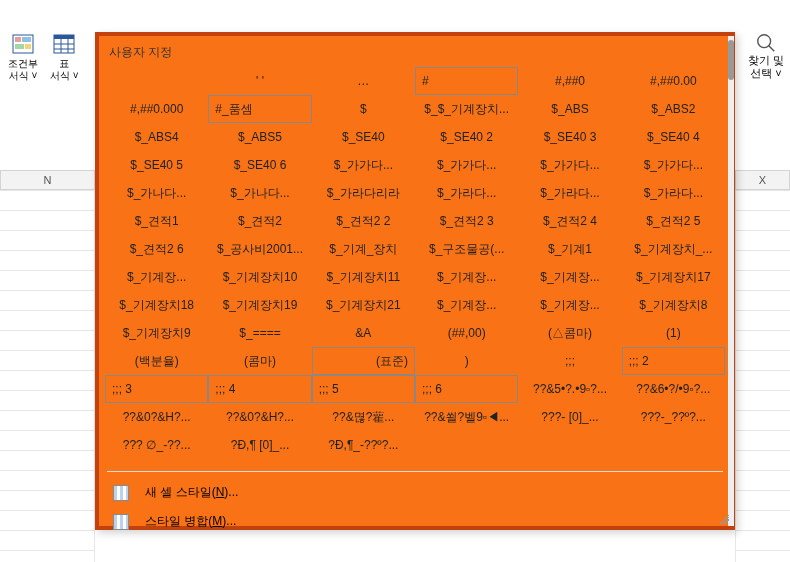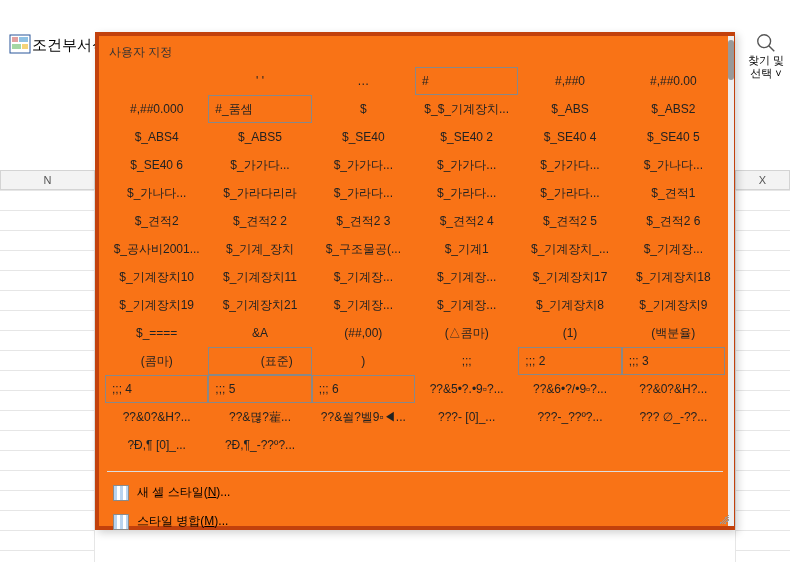--- a/index.html
+++ b/index.html
@@ -13,25 +13,25 @@
     overflow: hidden;
   }
   .ribbon-left {
     position: absolute;
     left: 4px; top: 30px;
     display: flex;
     gap: 4px;
   }
   .ribbon-btn {
     display: flex;
-    flex-direction: row;
+    flex-direction: column;
     align-items: center;
     padding: 2px 4px;
     cursor: pointer;
-    font-size: 15px;
+    font-size: 10px;
     line-height: 1.2;
     text-align: center;
   }
   .ribbon-btn svg { margin-bottom: 2px; }
   .ribbon-right {
     position: absolute;
     right: 6px; top: 32px;
     display: flex;
     flex-direction: column;
     align-items: center;
@@ -73,34 +73,34 @@
     position: relative;
   }
   .cell.boxed {
     border: 1px solid #888;
     justify-content: flex-start;
     padding-left: 6px;
   }
   .cell.boxed-right {
     border: 1px solid #888;
     justify-content: flex-end;
-    padding-right: 18px;
+    padding-right: 6px;
   }
   .cell.italic { }
   .dd-sep {
     border-top: 1px solid #ddd;
     margin: 6px 8px 0 8px;
   }
   .dd-menu {
     padding: 6px 10px;
   }
   .dd-menu-item {
     display: flex;
     align-items: center;
-    gap: 8px;
+    gap: 16px;
     padding: 6px 4px;
     cursor: pointer;
     font-size: 12px;
   }
   .dd-menu-item .icon {
     width: 16px; height: 16px;
     border: 1px solid #8a8a8a;
     background: repeating-linear-gradient(90deg,#b9d3ee,#b9d3ee 3px,#fff 3px,#fff 6px);
   }
   .scrollbar {
@@ -228,20 +228,21 @@
       <div class="cell">#,##0.000</div>
       <div class="cell boxed">#_품셈</div>
       <div class="cell">$</div>
       <div class="cell">$_$_기계장치...</div>
       <div class="cell">$_ABS</div>
       <div class="cell">$_ABS2</div>
       <div class="cell">$_ABS4</div>
       <div class="cell">$_ABS5</div>
       <div class="cell">$_SE40</div>
       <div class="cell">$_SE40 2</div>
+      <div class="cell">$_SE40 3</div>
       <div class="cell">$_SE40 4</div>
       <div class="cell">$_SE40 5</div>
       <div class="cell">$_SE40 6</div>
       <div class="cell">$_가가다...</div>
       <div class="cell">$_가가다...</div>
       <div class="cell">$_가가다...</div>
       <div class="cell">$_가가다...</div>
       <div class="cell">$_가나다...</div>
       <div class="cell">$_가나다...</div>
       <div class="cell">$_가라다리라</div>

